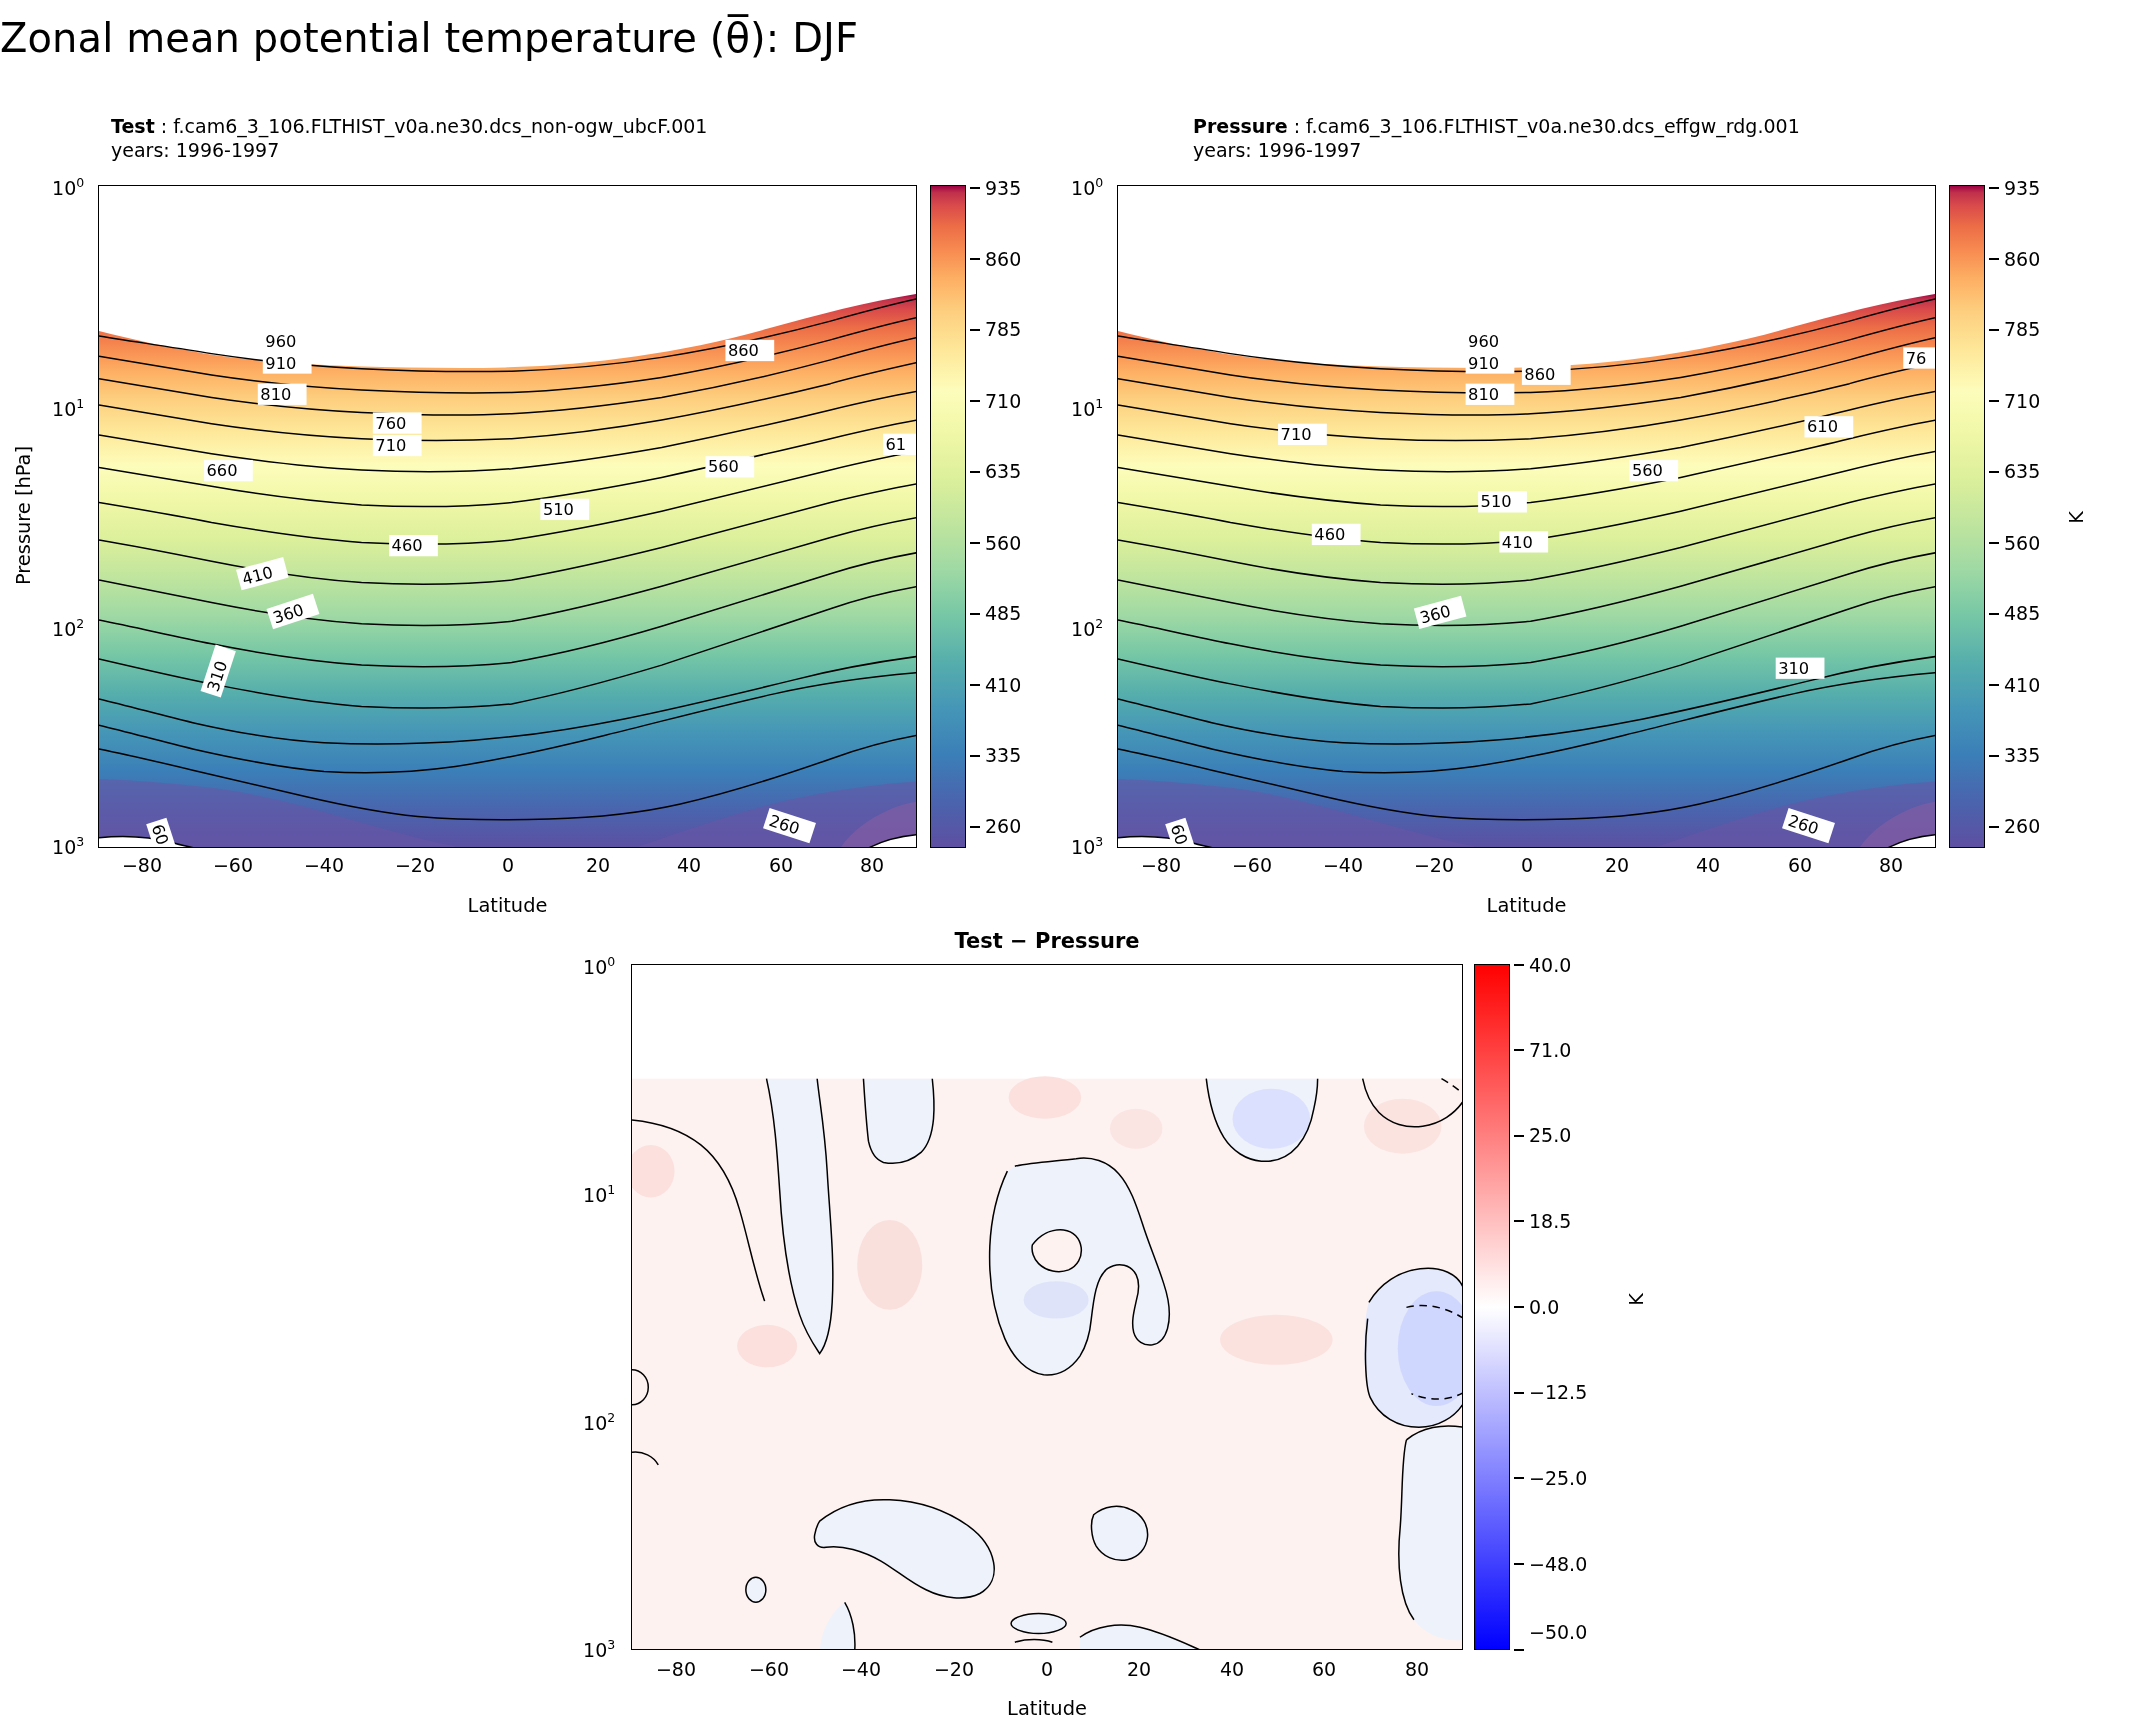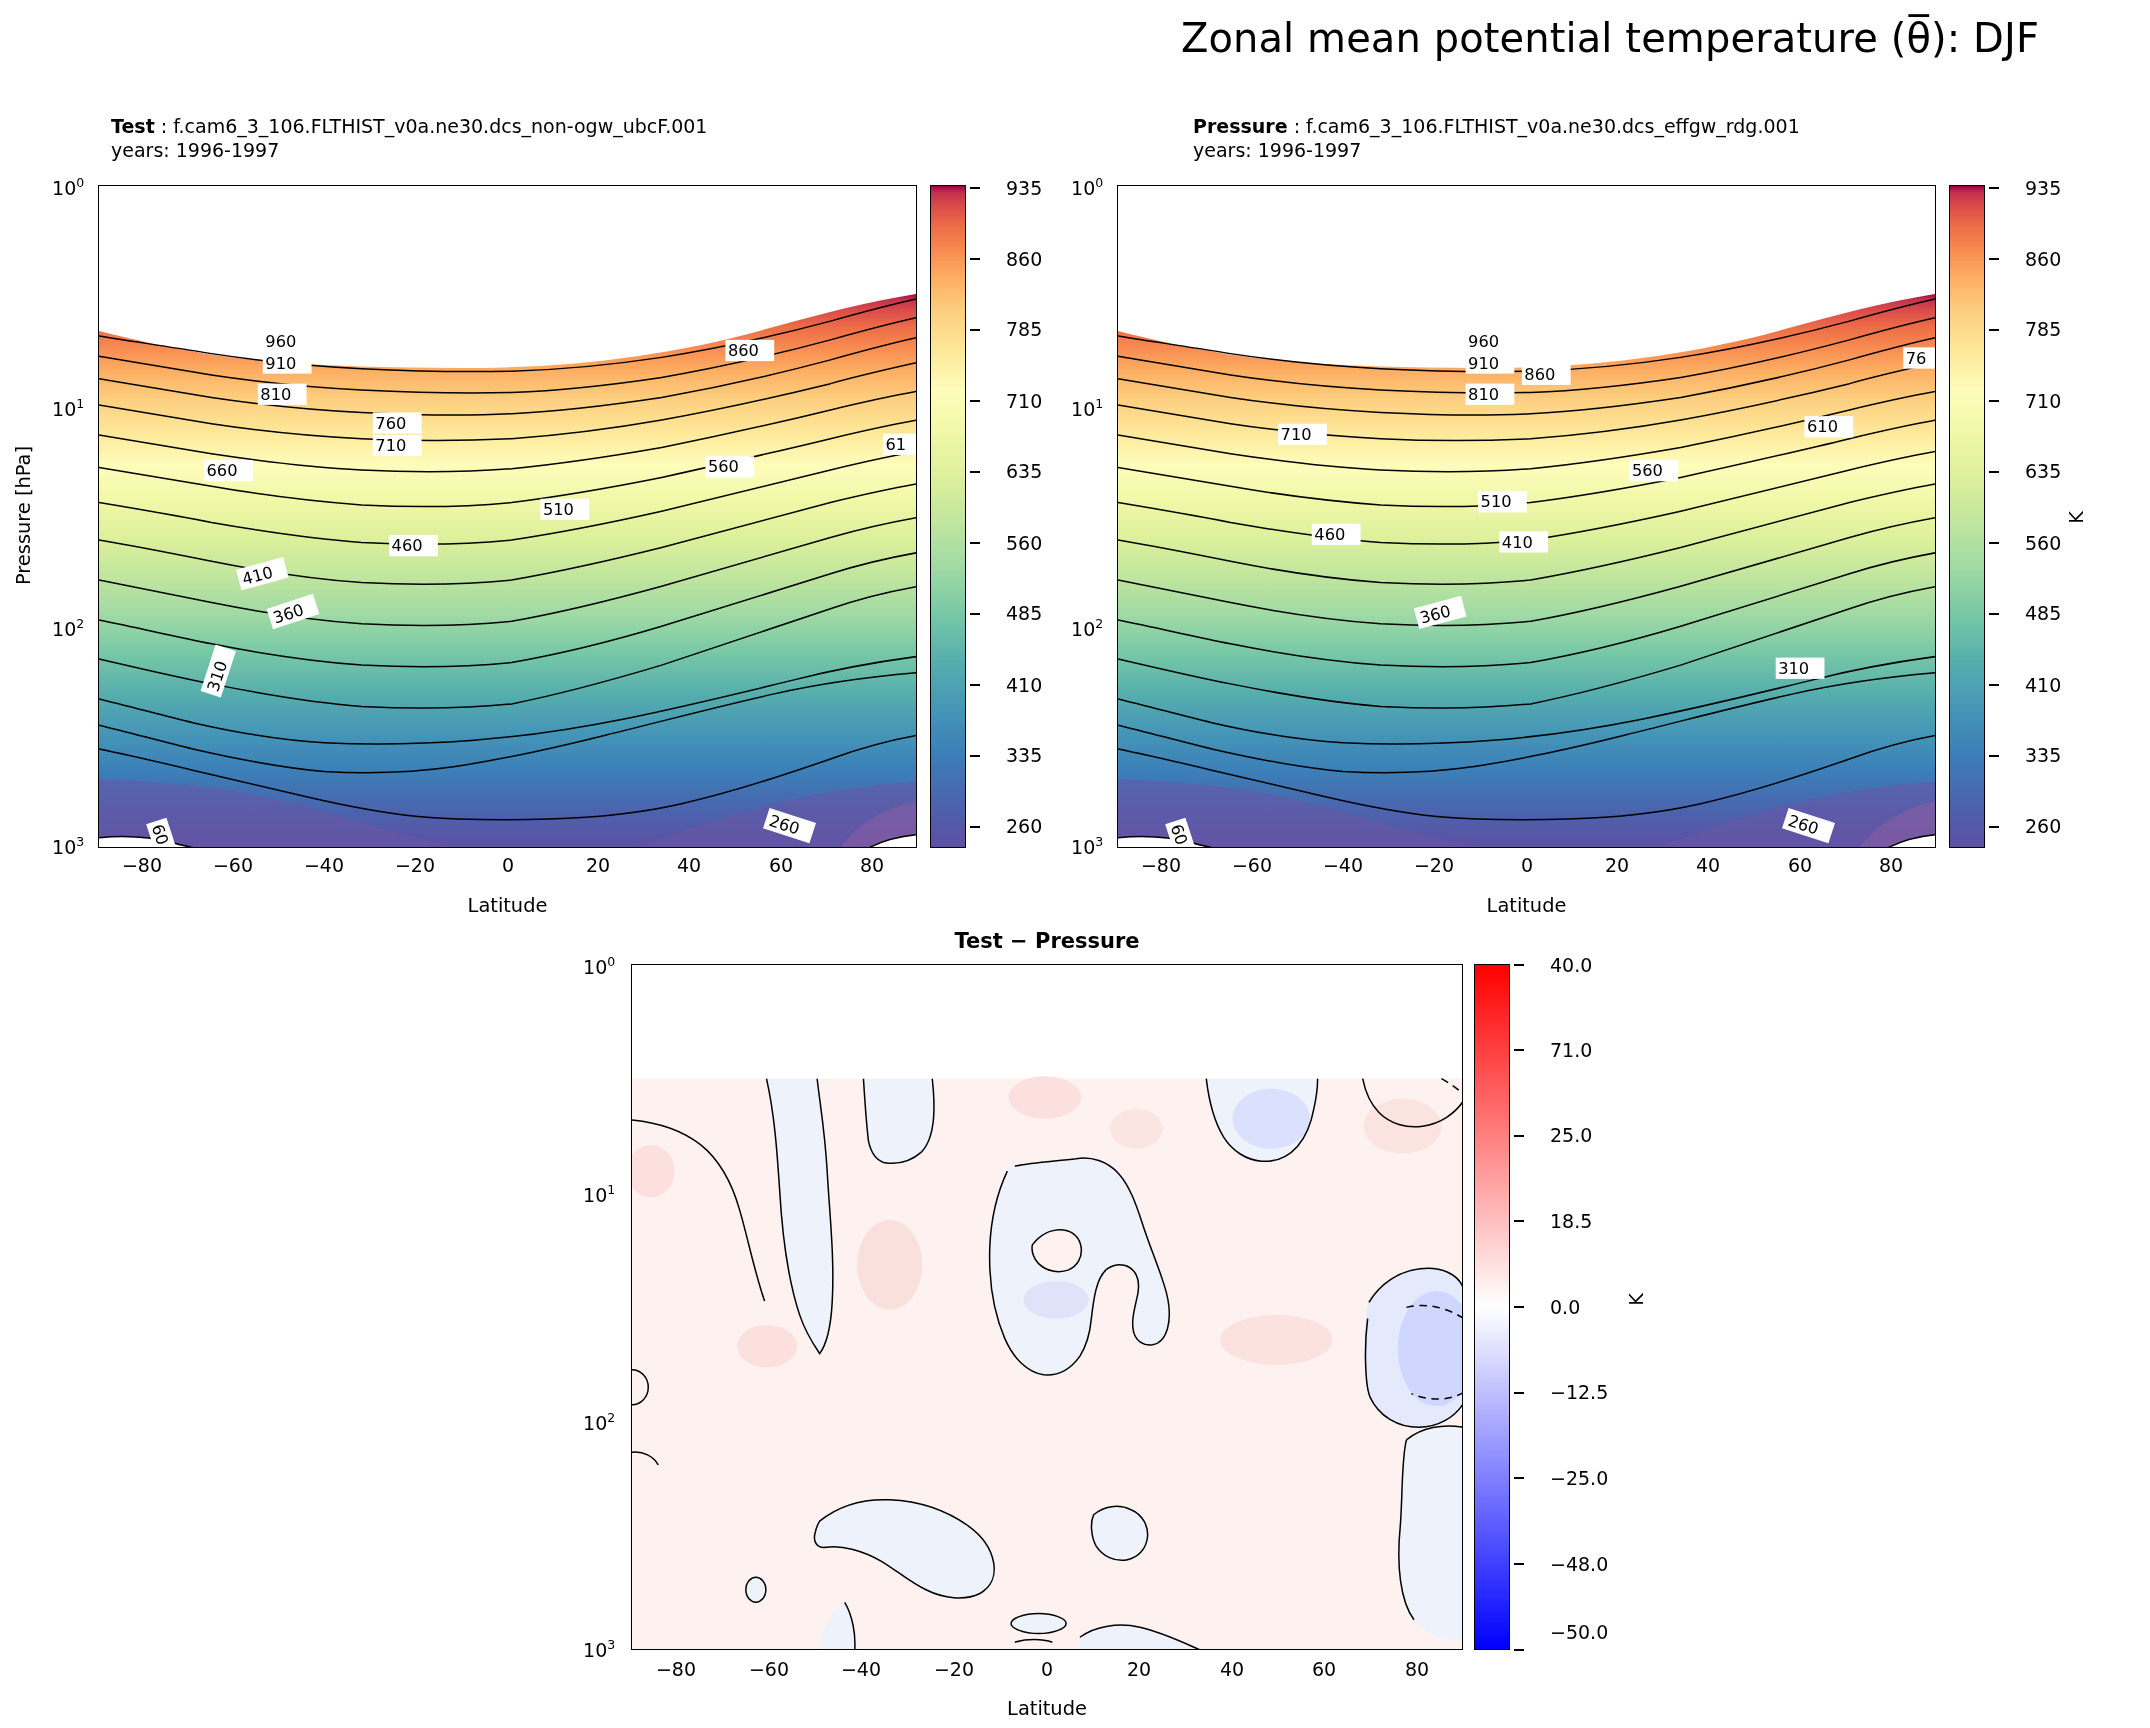--- a/index.html
+++ b/index.html
@@ -1,30 +1,30 @@
 <!DOCTYPE html>
 <html style="font-size:10px"><head>
 <meta charset="utf-8">
 <style>
   html,body{margin:0;padding:0;background:#ffffff;}
   body{width:2151px;height:1729px;position:relative;
        font-family:"DejaVu Sans","Liberation Sans",sans-serif;color:#000;}
   .abs{position:absolute;}
-  #fig-title{left:0;top:15px;width:2039px;text-align:right;font-size:40px;font-weight:400;letter-spacing:0.1px;}
+  #fig-title{left:0;top:15px;width:2039px;text-align:left;font-size:40px;font-weight:400;letter-spacing:0.1px;}
   .panel-title{font-size:19px;line-height:1.28;white-space:nowrap;}
   .panel-title b{font-weight:700;}
   .axis-label{font-size:19.4px;text-align:center;}
   .ylab{font-size:19.4px;transform-origin:50% 50%;transform:rotate(-90deg);white-space:nowrap;text-align:center;}
   .cb-unit{font-size:19.4px;transform-origin:50% 50%;transform:rotate(-90deg);white-space:nowrap;}
   .plotbox{border:1.9px solid #000;box-sizing:border-box;background:#fff;overflow:hidden;}
   .cbar{border:1.9px solid #000;box-sizing:border-box;}
   .tlab{position:absolute;font-size:19px;white-space:nowrap;}
   .xt{transform:translateX(-50%);}
   .yt{transform:translateY(-50%);text-align:right;}
-  .ct{transform:translateY(-50%);margin-left:21px;}
+  .ct{transform:translateY(-50%);}
   svg{display:block;overflow:visible;}
   .ctl{font-size:26px;fill:#000;font-family:"DejaVu Sans","Liberation Sans",sans-serif;}
   .cline{fill:none;stroke:#000;stroke-width:2.4;}
   .cdash{fill:none;stroke:#000;stroke-width:2.4;stroke-dasharray:12 9;}
   .tick{position:absolute;background:#000;}
 </style>
 </head>
 <body>
 
 <div class="abs" id="fig-title">Zonal mean potential temperature (θ̅): DJF</div>

